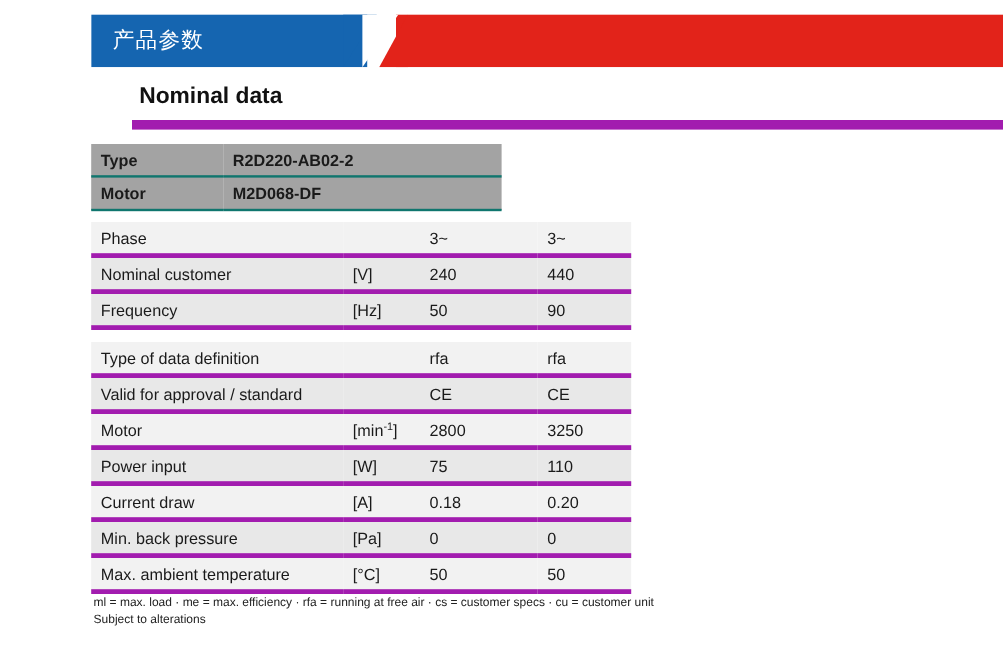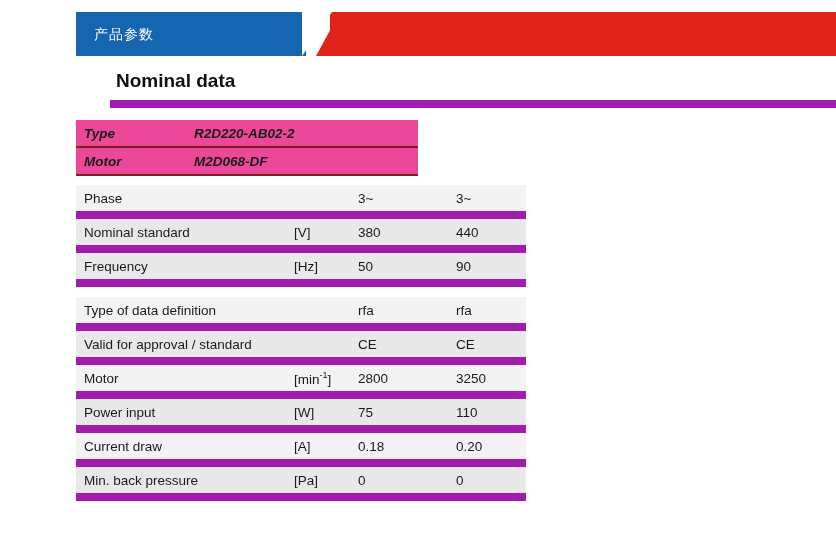--- a/index.html
+++ b/index.html
@@ -71,21 +71,21 @@
     width: 0;
     height: 0;
     border-bottom: 44px solid #e2231a;
     border-left: 24px solid transparent;
   }
   .banner-title {
     position: absolute;
     left: 18px;
     top: 13px;
     color: #ffffff;
-    font-size: 14px;
+    font-size: 18px;
     line-height: 18px;
     letter-spacing: 1px;
     font-family: "DejaVu Sans", sans-serif;
   }
 
   
   .section-title-wrap {
     position: absolute;
     left: 79px;
     top: 64px;
@@ -107,45 +107,44 @@
   .type-table {
     position: absolute;
     left: 76px;
     top: 120px;
     border-collapse: collapse;
     font-size: 13.5px;
   }
   .type-table td {
     height: 26px;
     padding: 0 8px;
-    background: #ec4899;
-    border-bottom: 2px solid #7f1d1d;
+    background: #a3a3a3;
+    border-bottom: 2px solid #0f766e;
     vertical-align: middle;
-    font-style: italic;
   }
   .type-table td.label {
     width: 94px;
     font-weight: bold;
   }
   .type-table td.value {
     width: 216px;
     font-weight: bold;
   }
 
   .spec-table {
     position: absolute;
     left: 76px;
     top: 185px;
     border-collapse: collapse;
     font-size: 13.5px;
   }
   .spec-table td {
     height: 26px;
     padding: 0 8px;
-    border-bottom: 8px solid #a21caf;
+    border-bottom: 4px solid #a21caf;
     vertical-align: middle;
     background: #e8e8e8;
   }
   .spec-table tr.alt td {
     background: #f2f2f2;
   }
   .spec-table tr.spacer td {
     height: 10px;
     background: #ffffff;
     border-bottom: none;
@@ -202,23 +201,23 @@
 
   <table class="spec-table">
     <tbody>
       <tr class="alt">
         <td class="c-name">Phase</td>
         <td class="c-unit"></td>
         <td class="c-v1">3~</td>
         <td class="c-v2">3~</td>
       </tr>
       <tr>
-        <td class="c-name">Nominal standard</td>
+        <td class="c-name">Nominal customer</td>
         <td class="c-unit">[V]</td>
-        <td class="c-v1">380</td>
+        <td class="c-v1">240</td>
         <td class="c-v2">440</td>
       </tr>
       <tr>
         <td class="c-name">Frequency</td>
         <td class="c-unit">[Hz]</td>
         <td class="c-v1">50</td>
         <td class="c-v2">90</td>
       </tr>
 
       <tr class="spacer">
@@ -254,17 +253,27 @@
         <td class="c-unit">[A]</td>
         <td class="c-v1">0.18</td>
         <td class="c-v2">0.20</td>
       </tr>
       <tr>
         <td class="c-name">Min. back pressure</td>
         <td class="c-unit">[Pa]</td>
         <td class="c-v1">0</td>
         <td class="c-v2">0</td>
       </tr>
+      <tr class="alt">
+        <td class="c-name">Max. ambient temperature</td>
+        <td class="c-unit">[°C]</td>
+        <td class="c-v1">50</td>
+        <td class="c-v2">50</td>
+      </tr>
     </tbody>
   </table>
 
+  <div class="footnote">
+    <div>ml = max. load · me = max. efficiency · rfa = running at free air · cs = customer specs · cu = customer unit</div>
+    <div>Subject to alterations</div>
+  </div>
 
 </div>
 
 </body></html>

